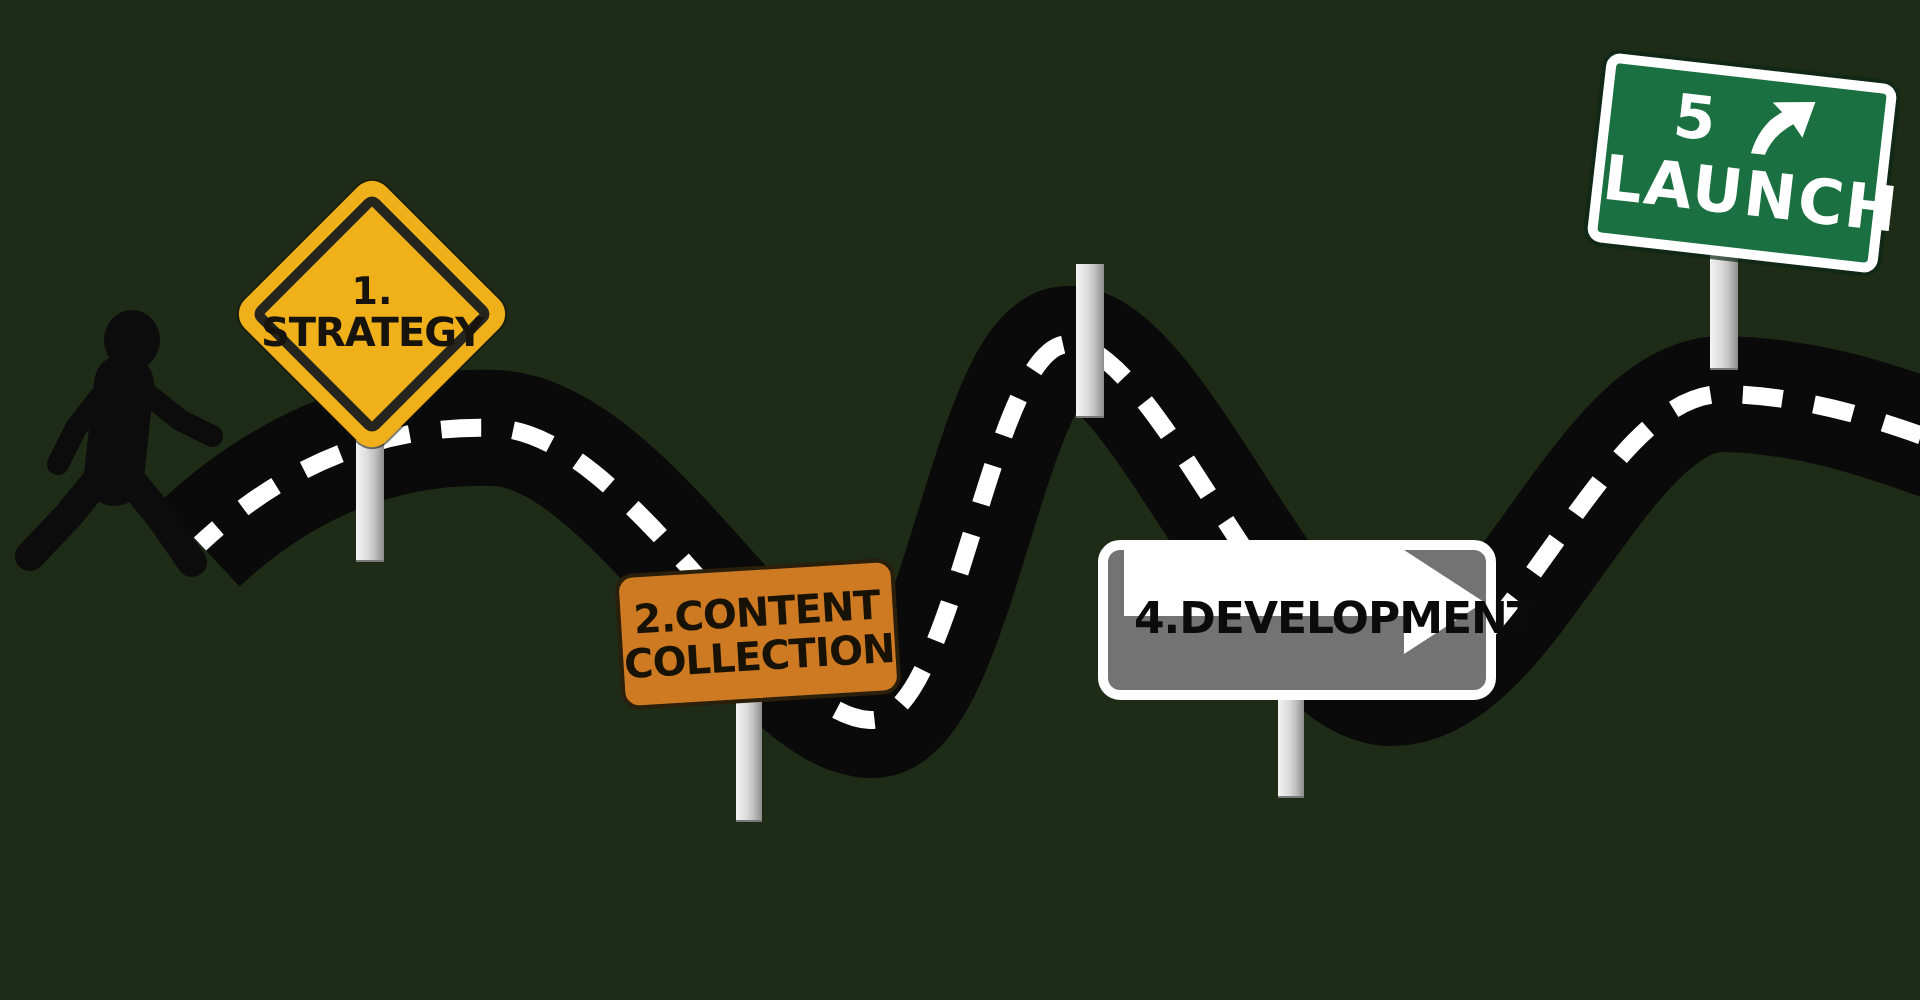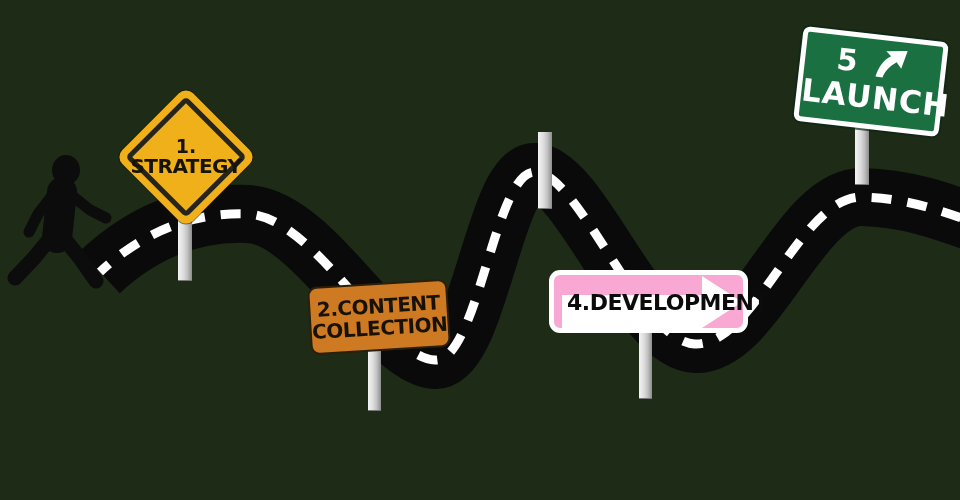--- a/index.html
+++ b/index.html
@@ -42,23 +42,23 @@
     display:flex; flex-direction:column; align-items:center; justify-content:center;
     color:#181205; font-weight:bold; font-size:20px; line-height:1.12;
     letter-spacing:-0.5px;
   }
 
   
   .sign-design { position:absolute; left:499px; top:42px; width:100px; height:99px; }
 
   
   .sign-dev {
-    position:absolute; left:549px; top:270px; width:199px; height:63px;
-    background:#f9a8d4; border:5px solid #ffffff; border-radius:11px;
-    box-sizing:border-box; display:flex; align-items:flex-end; padding-left:8px;
+    position:absolute; left:549px; top:270px; width:199px; height:80px;
+    background:#737373; border:5px solid #ffffff; border-radius:11px;
+    box-sizing:border-box; display:flex; align-items:flex-start; padding-left:8px;
   }
   .sign-dev .shaft { flex:1; height:33px; background:#ffffff; }
   .sign-dev .head {
     width:0; height:0;
     border-left:40px solid #ffffff;
     border-top:26px solid transparent;
     border-bottom:26px solid transparent;
     margin-right:1px;
   }
   .sign-dev .dev-label {

